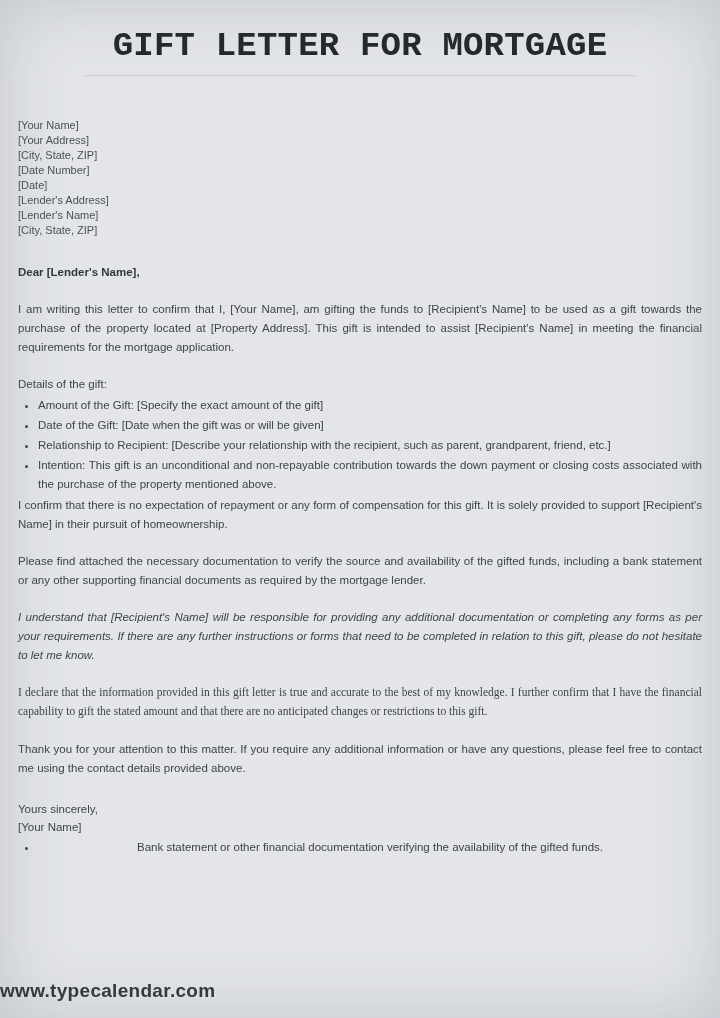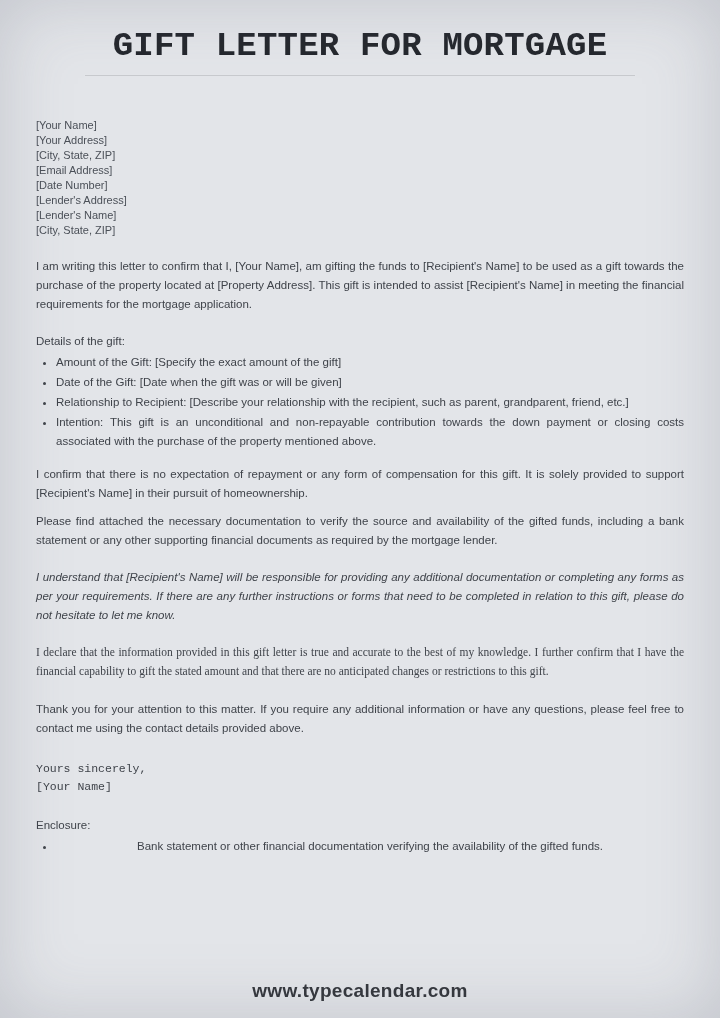--- a/index.html
+++ b/index.html
@@ -27,21 +27,21 @@
     color: #24272d;
     letter-spacing: 0.2px;
     font-family: Liberation Mono, monospace;
   }
   .title-rule {
     border: none;
     border-top: 1px solid #c7c9cd;
     margin: 9px 85px 0;
   }
   .content {
-    padding: 0 36px;
+    padding: 0 18px;
     font-size: 11.5px;
     line-height: 19px;
   }
   .address-block {
     margin-top: 42px;
     font-size: 11px;
     line-height: 15px;
     color: #4b5058;
   }
   .salutation {
@@ -57,42 +57,41 @@
   .p-intro { margin-top: 19px; }
   .details-heading { margin-top: 18px; }
   .gift-list {
     margin: 2px 0 0;
     padding-left: 20px;
   }
   .gift-list li {
     text-align: justify;
     margin-bottom: 1px;
   }
-  .p-confirm { margin-top: 14px; }
-  .p-docs { margin-top: 9px; }
+  .p-confirm { margin-top: 2px; }
+  .p-docs { margin-top: 18px; }
   .p-understand { margin-top: 18px; font-style: italic; }
   .p-declare { margin-top: 18px; font-family: Liberation Serif, serif; }
   .p-thanks { margin-top: 19px; }
   .signoff {
     margin-top: 22px;
     line-height: 18px;
-    font-family: Liberation Mono, monospace;
   }
   .enclosure-heading { margin-top: 20px; }
   .enclosure-list {
     margin: 2px 0 0;
     padding-left: 20px;
     text-align: center;
   }
   .site-footer {
     position: absolute;
     left: 0;
     right: 0;
     bottom: 16px;
-    text-align: center;
+    text-align: left;
     font-size: 19px;
     font-weight: bold;
     color: #35383e;
     letter-spacing: 0.3px;
   }
 </style>
 </head>
 <body>
 
 <div class="vignette"></div>
@@ -100,27 +99,28 @@
 <h1 class="doc-title">GIFT LETTER FOR MORTGAGE</h1>
 <hr class="title-rule">
 
 <div class="content">
 
   <div class="address-block">
 
   <div>[Your Name]</div>
       <div>[Your Address]</div>
       <div>[City, State, ZIP]</div>
-      <div>[Email Address]</div>
       <div>[Date Number]</div>
+      <div>[Date]</div>
       <div>[Lender's Address]</div>
       <div>[Lender's Name]</div>
       <div>[City, State, ZIP]</div>
     </div>
 
+  <div class="salutation">Dear [Lender's Name],</div>
 
   <p class="para p-intro">I am writing this letter to confirm that I, [Your Name], am gifting the funds to [Recipient's Name] to be used as a gift towards the purchase of the property located at [Property Address]. This gift is intended to assist [Recipient's Name] in meeting the financial requirements for the mortgage application.</p>
 
   <div class="details-heading">Details of the gift:</div>
 
   <ul class="gift-list">
 
   <li>Amount of the Gift: [Specify the exact amount of the gift]</li>
       <li>Date of the Gift: [Date when the gift was or will be given]</li>
       <li>Relationship to Recipient: [Describe your relationship with the recipient, such as parent, grandparent, friend, etc.]</li>
@@ -136,21 +136,20 @@
   <p class="para p-declare">I declare that the information provided in this gift letter is true and accurate to the best of my knowledge. I further confirm that I have the financial capability to gift the stated amount and that there are no anticipated changes or restrictions to this gift.</p>
 
   <p class="para p-thanks">Thank you for your attention to this matter. If you require any additional information or have any questions, please feel free to contact me using the contact details provided above.</p>
 
   <div class="signoff">
 
   <div>Yours sincerely,</div>
       <div>[Your Name]</div>
     </div>
 
-  <div class="enclosure-heading">Enclosure:</div>
 
   <ul class="enclosure-list">
 
   <li>Bank statement or other financial documentation verifying the availability of the gifted funds.</li>
     </ul>
 
 </div>
 
 <div class="site-footer">www.typecalendar.com</div>
 

